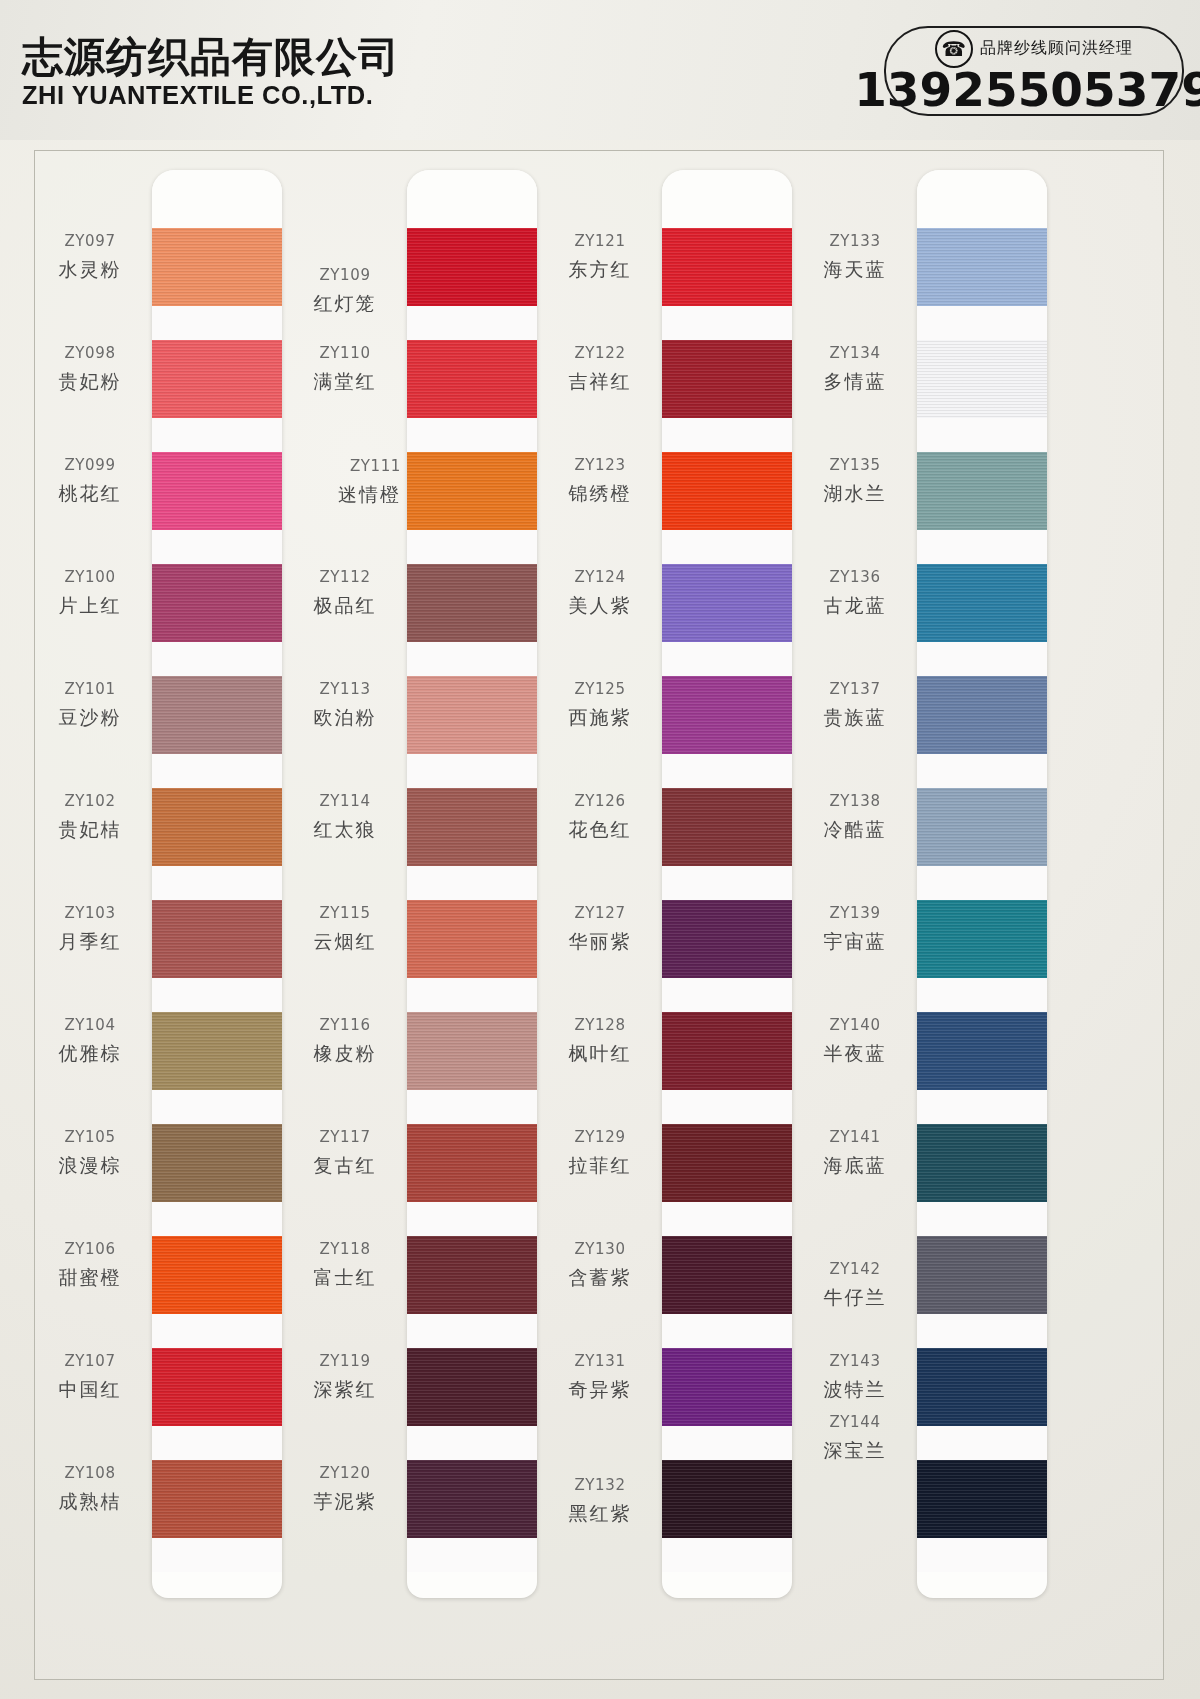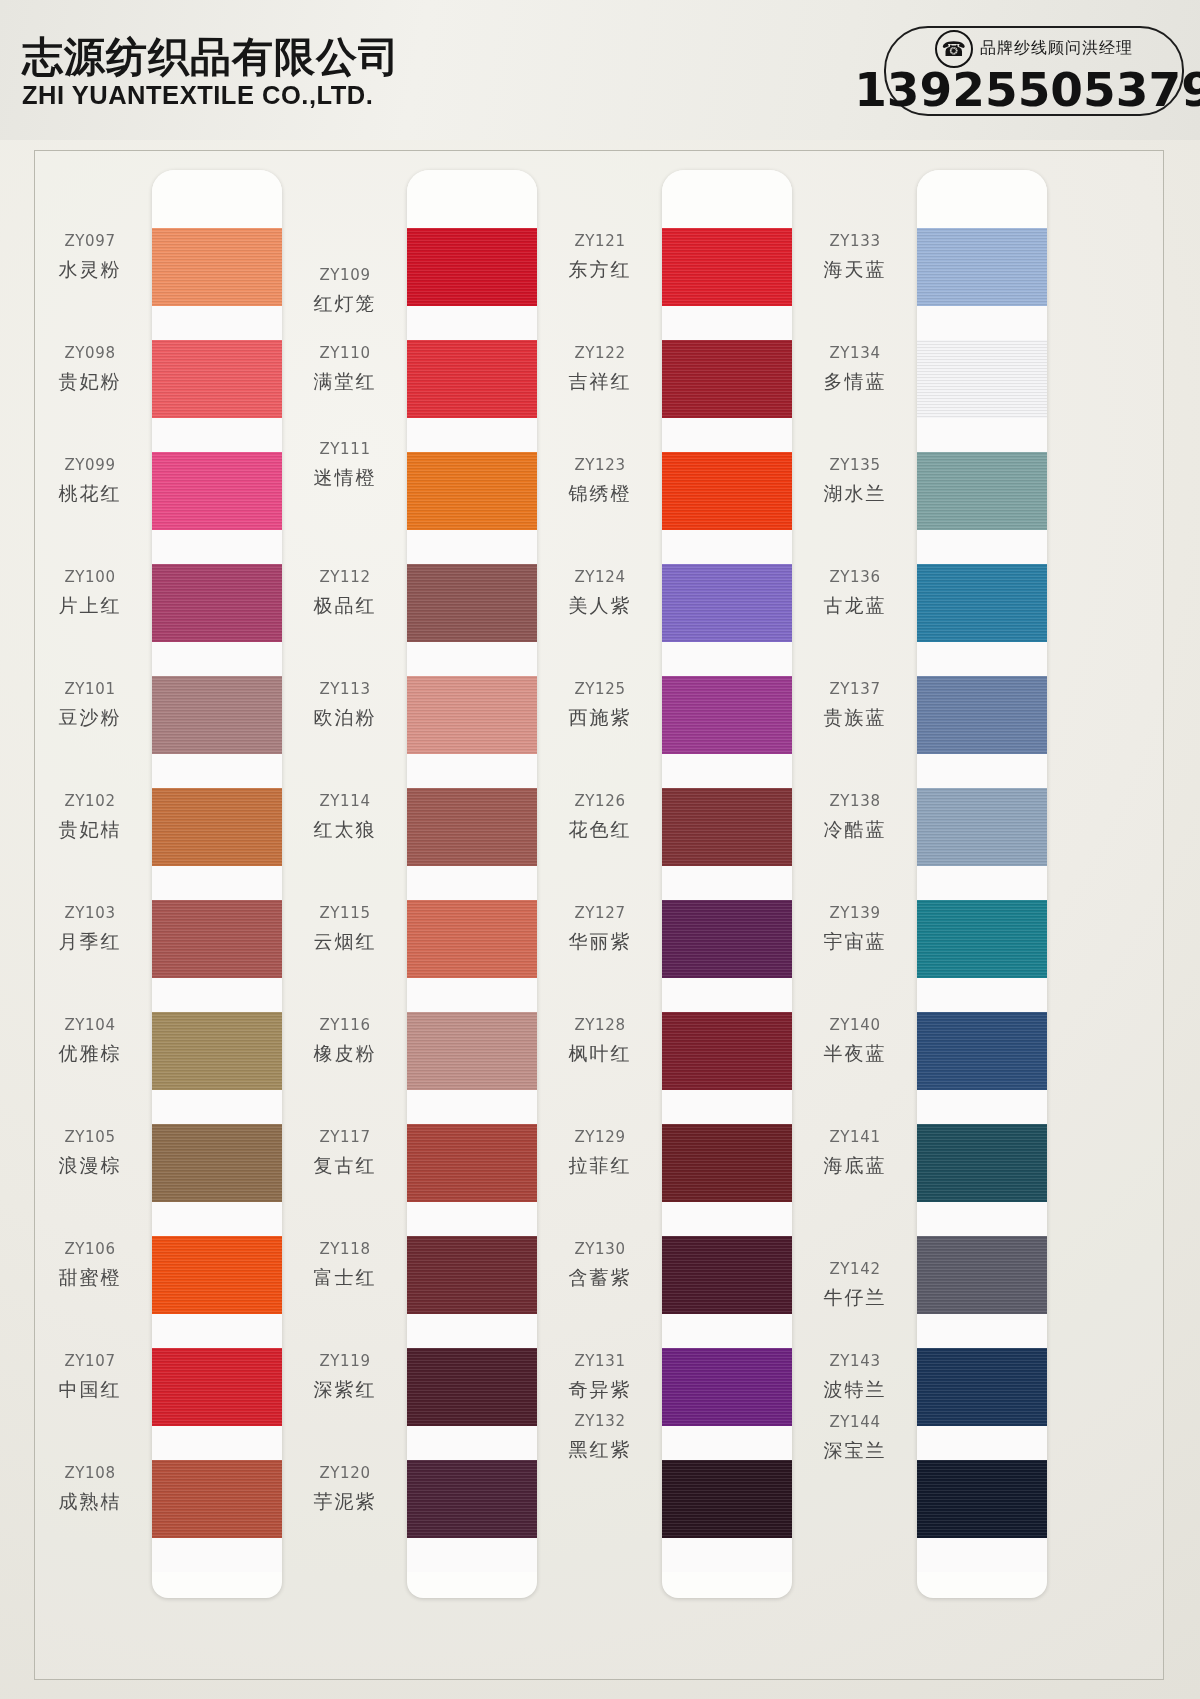--- a/index.html
+++ b/index.html
@@ -224,21 +224,21 @@
       <div class="column" style="left: 289px;">
         <div class="col-labels">
           <div class="lbl" style="top: 92px; margin-top: 34px;">
             <div class="code">ZY109</div>
             <div class="cname">红灯笼</div>
           </div>
           <div class="lbl" style="top: 204px;">
             <div class="code">ZY110</div>
             <div class="cname">满堂红</div>
           </div>
-          <div class="lbl" style="top: 300px;">
+          <div class="lbl" style="top: 317px; text-align: right;">
             <div class="code">ZY111</div>
             <div class="cname">迷情橙</div>
           </div>
           <div class="lbl" style="top: 428px;">
             <div class="code">ZY112</div>
             <div class="cname">极品红</div>
           </div>
           <div class="lbl" style="top: 540px;">
             <div class="code">ZY113</div>
             <div class="cname">欧泊粉</div>
@@ -339,21 +339,21 @@
             <div class="cname">拉菲红</div>
           </div>
           <div class="lbl" style="top: 1100px;">
             <div class="code">ZY130</div>
             <div class="cname">含蓄紫</div>
           </div>
           <div class="lbl" style="top: 1212px;">
             <div class="code">ZY131</div>
             <div class="cname">奇异紫</div>
           </div>
-          <div class="lbl" style="top: 1272px;">
+          <div class="lbl" style="top: 1336px;">
             <div class="code">ZY132</div>
             <div class="cname">黑红紫</div>
           </div>
         </div>
         <div class="strip" style="top: 30px; height: 1428px;">
           <div class="strip-top" style="height: 58px;"></div>
           <div class="swatch" title="ZY121 东方红" style="height: 78px; background: rgb(221, 31, 44);"></div>
           <div class="gap" style="height: 34px;"></div>
           <div class="swatch" title="ZY122 吉祥红" style="height: 78px; background: rgb(159, 31, 44);"></div>
           <div class="gap" style="height: 34px;"></div>

